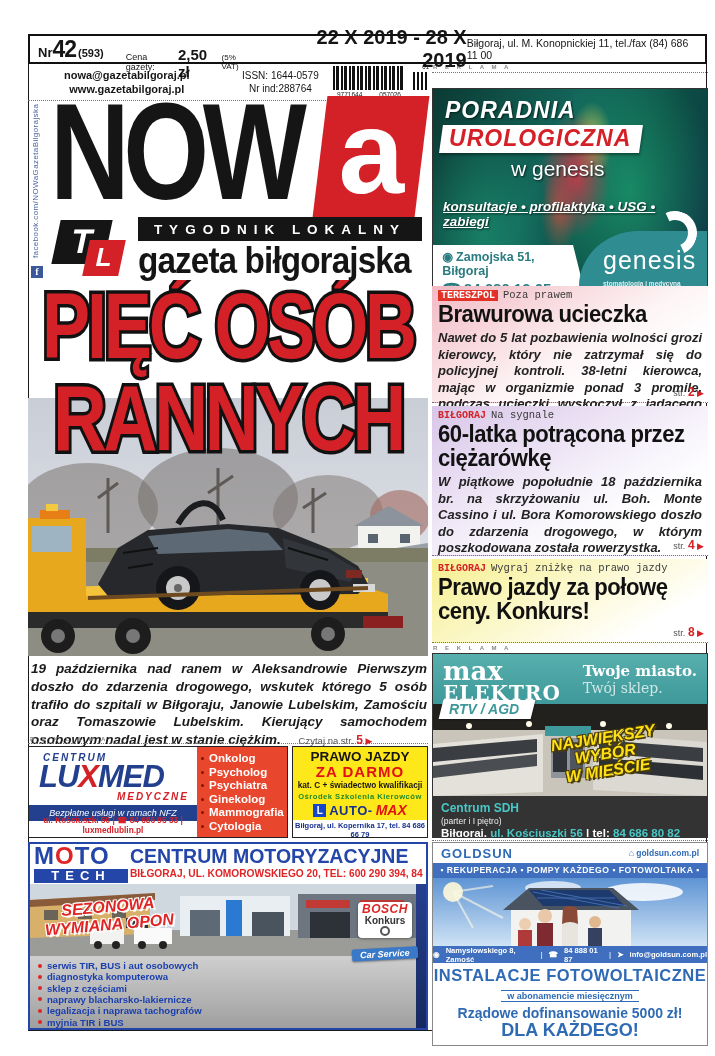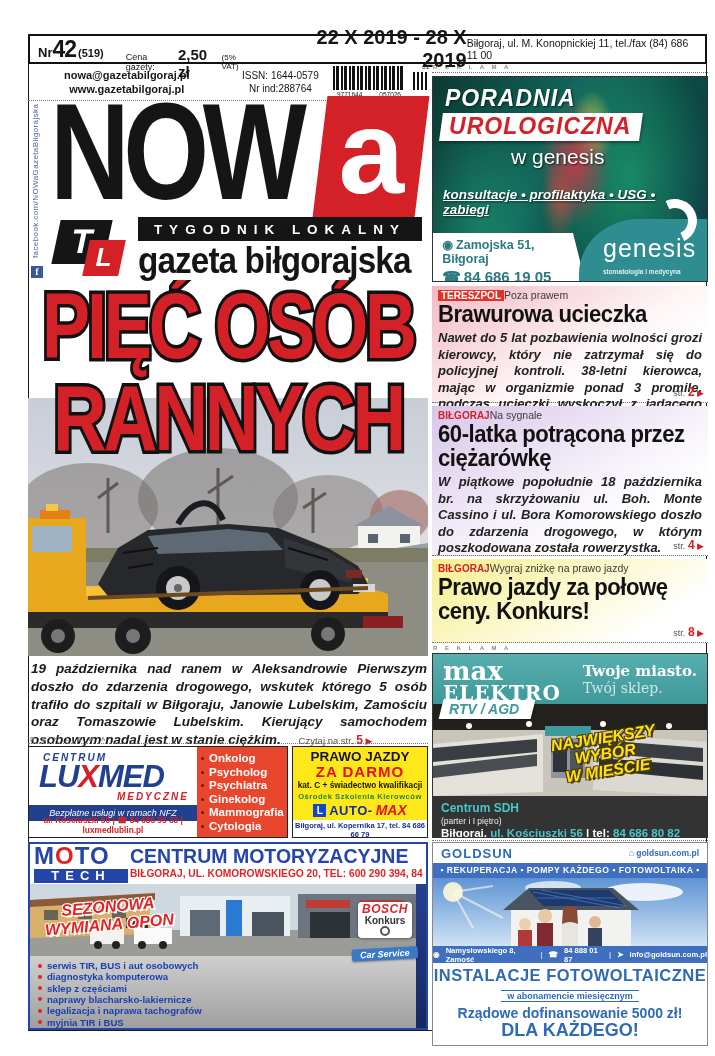--- a/index.html
+++ b/index.html
@@ -69,33 +69,33 @@
              font-style:italic; line-height:1.32; text-align:justify; color:#1a1a1a; }
   .read-more { font-style:normal; font-weight:normal; font-size:9.5px; color:#555; white-space:nowrap; margin-left:14px; }
   .read-more b { color:#d42127; font-size:12px; font-weight:bold; }
   .read-more .arr { color:#d42127; font-size:9px; }
 
   
   .brief { position:absolute; left:432px; width:276px; padding:3px 6px 0 6px; border-bottom:1px dotted #777; }
   .brief-1 { top:286px; height:117px; background:linear-gradient(150deg,#f2b9c3 0%,#fdf5f6 55%,#fff 75%); }
   .brief-2 { top:406px; height:150px; background:linear-gradient(150deg,#d8c5e8 0%,#f7f3fb 55%,#fff 75%); }
   .brief-3 { top:559px; height:84px; background:linear-gradient(150deg,#f6ef8e 0%,#fdfbe3 60%,#fff 80%); }
-  .kicker { display:flex; align-items:center; font-size:10.5px; }
+  .kicker { display:flex; align-items:center; gap:5px; font-size:10.5px;font-family:Liberation Mono, monospace; }
   .kicker .loc-badge { background:#e23127; color:#fff; font-weight:bold; font-size:10px; padding:0 3px; }
   .kicker .loc-red { color:#d42127; font-weight:bold; font-size:10px; }
   .kicker .kick-text { color:#3a3a3a; }
   .brief-headline { font-size:23.5px; font-weight:bold; letter-spacing:-0.5px; line-height:1.02;
                     color:#111; margin-top:2px; transform:scaleX(0.94); transform-origin:left top; white-space:pre-line; }
   .brief-body { font-size:13px; font-style:italic; font-weight:bold; color:#222; line-height:1.28; margin-top:3px; text-align:justify; }
   .brief-page { position:absolute; right:4px; bottom:3px; font-size:9px; color:#555; }
   .brief-page b { color:#d42127; font-size:12px; }
   .brief-page .arr { color:#d42127; font-size:9px; }
 
   
-  .ad-genesis { position:absolute; left:432px; top:76px; width:276px; height:206px; border:1px solid #333;
+  .ad-genesis { position:absolute; left:432px; top:88px; width:276px; height:206px; border:1px solid #333;
     background:
       radial-gradient(50px 90px at 52% 42%, rgba(220,50,70,.85), rgba(220,50,70,0) 70%),
       radial-gradient(30px 55px at 58% 25%, rgba(240,220,90,.7), rgba(240,220,90,0) 70%),
       radial-gradient(26px 60px at 46% 60%, rgba(230,80,60,.6), rgba(230,80,60,0) 70%),
       radial-gradient(120px 190px at 72% 50%, rgba(40,210,140,.45), rgba(40,210,140,0) 72%),
       radial-gradient(90px 160px at 18% 70%, rgba(30,160,120,.5), rgba(30,160,120,0) 72%),
       linear-gradient(115deg,#0b3a33 0%,#13655a 40%,#0c4c44 68%,#0f3347 100%);
     overflow:hidden;text-decoration:underline; }
   .gen-l1 { position:absolute; left:12px; top:8px; color:#fff; font-size:23px; font-weight:bold;
             font-style:italic; letter-spacing:1px; text-shadow:1px 1px 2px #04241e; }
@@ -223,21 +223,21 @@
 </head>
 <body>
 
 <div class="page">
   <div class="frame"></div>
 
   <div class="topbar">
     <div class="nr-group">
       <span class="nr-label">Nr</span>
       <span class="nr-value">42</span>
-      <span class="nr-sub">(519)</span>
+      <span class="nr-sub">(593)</span>
     </div>
     <div class="price-group">
       <span class="price-label">Cena gazety:</span>
       <span class="price-value">2,50 zł</span>
       <span class="price-vat">(5% VAT)</span>
     </div>
     <div class="date-range">22 X 2019 - 28 X 2019</div>
     <div class="hq-address">Biłgoraj, ul. M. Konopnickiej 11, tel./fax (84) 686 11 00</div>
   </div>
 

